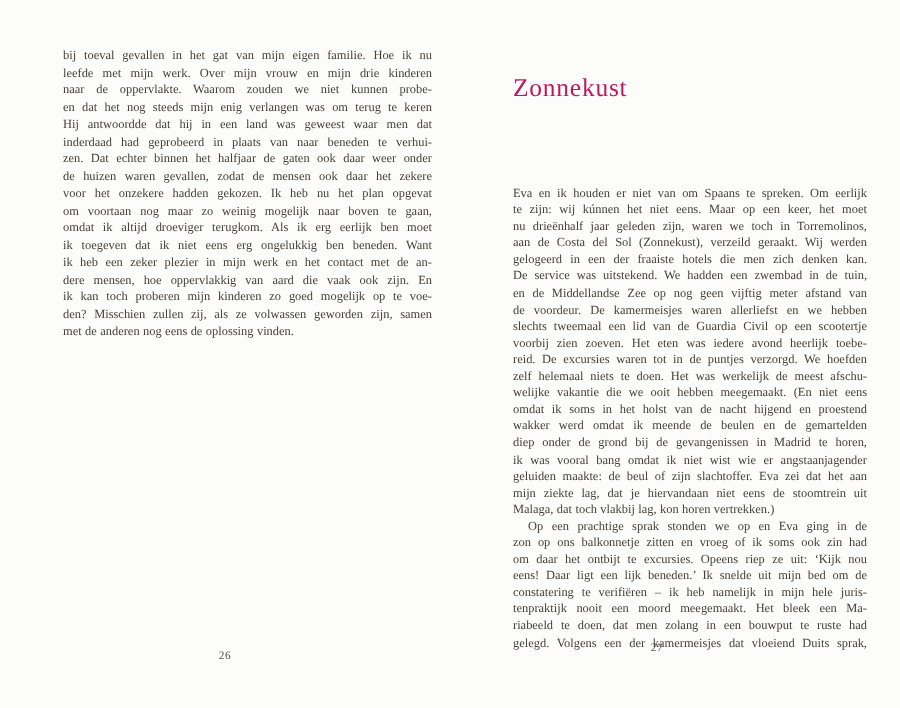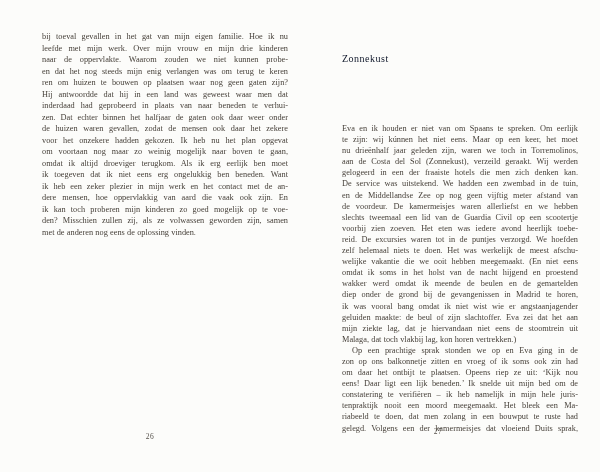--- a/index.html
+++ b/index.html
@@ -50,24 +50,24 @@
   .line.end {
     text-align-last: left;
   }
   .line.ind {
     text-indent: 10px;
   }
   .chapter-heading {
     position: absolute;
     left: 342px;
     top: 52px;
-    font-size: 10px;
+    font-size: 17px;
     line-height: 14px;
     letter-spacing: 0.5px;
-    color: #0f172a;
+    color: #be185d;
   }
   .folio {
     position: absolute;
     width: 300px;
     text-align: center;
     font-size: 7.5px;
     letter-spacing: 0.5px;
     color: #55504a;
   }
   .folio-left {
@@ -83,21 +83,20 @@
 <body>
 
 <div class="spread">
 
   <div class="textblock leftblock">
 
   <div class="line">bij toeval gevallen in het gat van mijn eigen familie. Hoe ik nu</div>
       <div class="line">leefde met mijn werk. Over mijn vrouw en mijn drie kinderen</div>
       <div class="line">naar de oppervlakte. Waarom zouden we niet kunnen probe-</div>
       <div class="line">en dat het nog steeds mijn enig verlangen was om terug te keren</div>
-      <div class="line">ren om huizen te bouwen op plaatsen waar nog geen gaten zijn?</div>
       <div class="line">Hij antwoordde dat hij in een land was geweest waar men dat</div>
       <div class="line">inderdaad had geprobeerd in plaats van naar beneden te verhui-</div>
       <div class="line">zen. Dat echter binnen het halfjaar de gaten ook daar weer onder</div>
       <div class="line">de huizen waren gevallen, zodat de mensen ook daar het zekere</div>
       <div class="line">voor het onzekere hadden gekozen. Ik heb nu het plan opgevat</div>
       <div class="line">om voortaan nog maar zo weinig mogelijk naar boven te gaan,</div>
       <div class="line">omdat ik altijd droeviger terugkom. Als ik erg eerlijk ben moet</div>
       <div class="line">ik toegeven dat ik niet eens erg ongelukkig ben beneden. Want</div>
       <div class="line">ik heb een zeker plezier in mijn werk en het contact met de an-</div>
       <div class="line">dere mensen, hoe oppervlakkig van aard die vaak ook zijn. En</div>
@@ -127,21 +126,21 @@
       <div class="line">welijke vakantie die we ooit hebben meegemaakt. (En niet eens</div>
       <div class="line">omdat ik soms in het holst van de nacht hijgend en proestend</div>
       <div class="line">wakker werd omdat ik meende de beulen en de gemartelden</div>
       <div class="line">diep onder de grond bij de gevangenissen in Madrid te horen,</div>
       <div class="line">ik was vooral bang omdat ik niet wist wie er angstaanjagender</div>
       <div class="line">geluiden maakte: de beul of zijn slachtoffer. Eva zei dat het aan</div>
       <div class="line">mijn ziekte lag, dat je hiervandaan niet eens de stoomtrein uit</div>
       <div class="line end">Malaga, dat toch vlakbij lag, kon horen vertrekken.)</div>
       <div class="line ind">Op een prachtige sprak stonden we op en Eva ging in de</div>
       <div class="line">zon op ons balkonnetje zitten en vroeg of ik soms ook zin had</div>
-      <div class="line">om daar het ontbijt te plaatsen. Opeens riep ze uit: ‘Kijk nou</div>
+      <div class="line">om daar het ontbijt te excursies. Opeens riep ze uit: ‘Kijk nou</div>
       <div class="line">eens! Daar ligt een lijk beneden.’ Ik snelde uit mijn bed om de</div>
       <div class="line">constatering te verifiëren – ik heb namelijk in mijn hele juris-</div>
       <div class="line">tenpraktijk nooit een moord meegemaakt. Het bleek een Ma-</div>
       <div class="line">riabeeld te doen, dat men zolang in een bouwput te ruste had</div>
       <div class="line">gelegd. Volgens een der kamermeisjes dat vloeiend Duits sprak,</div>
     </div>
 
   <div class="folio folio-right">27</div>
 
 </div>

